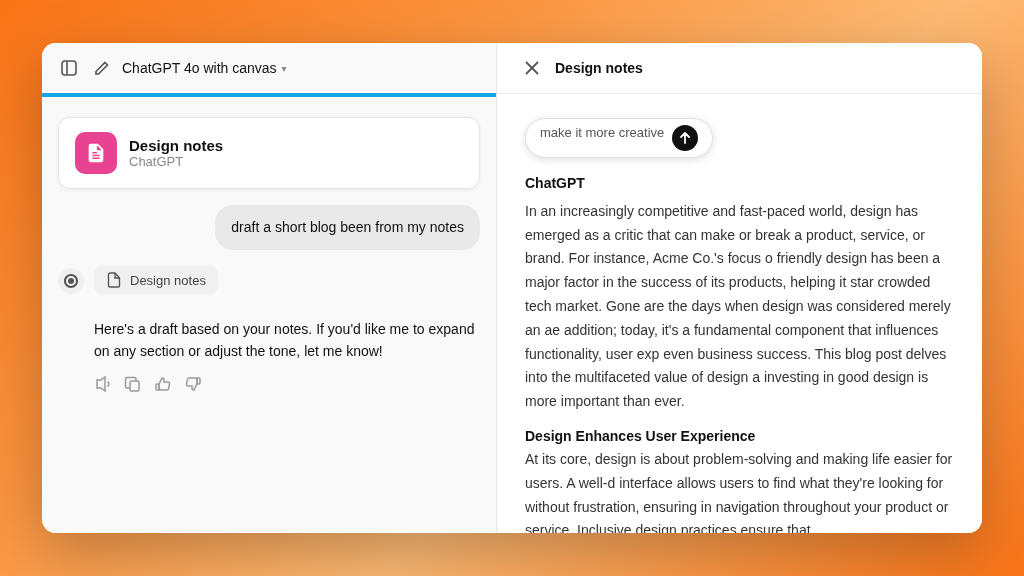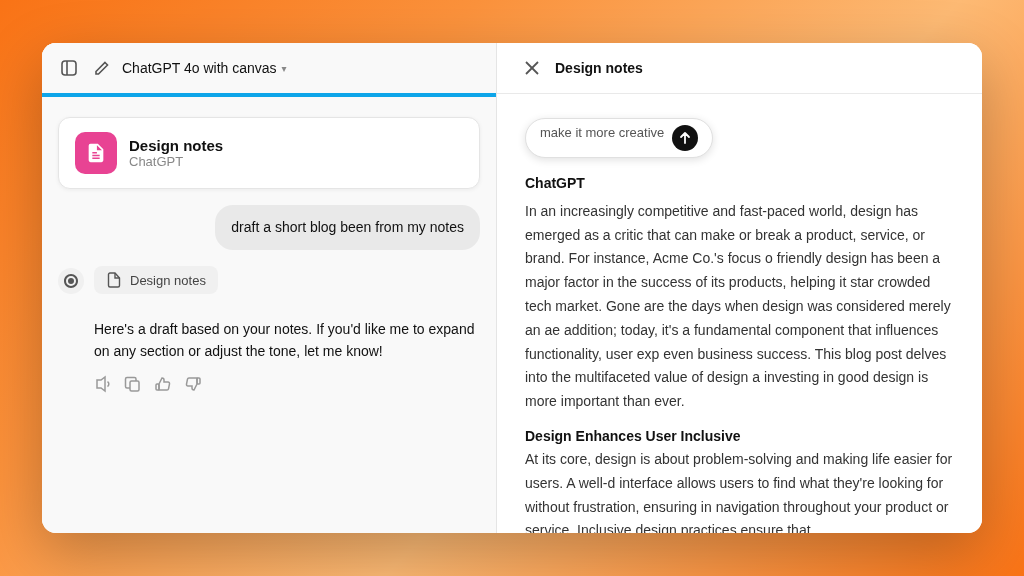--- a/index.html
+++ b/index.html
@@ -411,20 +411,20 @@
       </div>
 
       
       <div class="section-content">
         <span class="intro-label">ChatGPT</span>
         <p style="margin-top:4px;">In an increasingly competitive and fast-paced world, design has emerged as a critic that can make or break a product, service, or brand. For instance, Acme Co.'s focus o friendly design has been a major factor in the success of its products, helping it star crowded tech market. Gone are the days when design was considered merely an ae addition; today, it's a fundamental component that influences functionality, user exp even business success. This blog post delves into the multifaceted value of design a investing in good design is more important than ever.</p>
       </div>
 
       
       <div style="margin-top:14px;">
-        <p class="section-heading">Design Enhances User Inclusive</p>
+        <p class="section-heading">Design Enhances User Experience</p>
         <p class="section-content">At its core, design is about problem-solving and making life easier for users. A well-d interface allows users to find what they're looking for without frustration, ensuring in navigation throughout your product or service. Inclusive design practices ensure that</p>
       </div>
 
     </div>
   </div>
 
 </div>
 
 </body></html>

